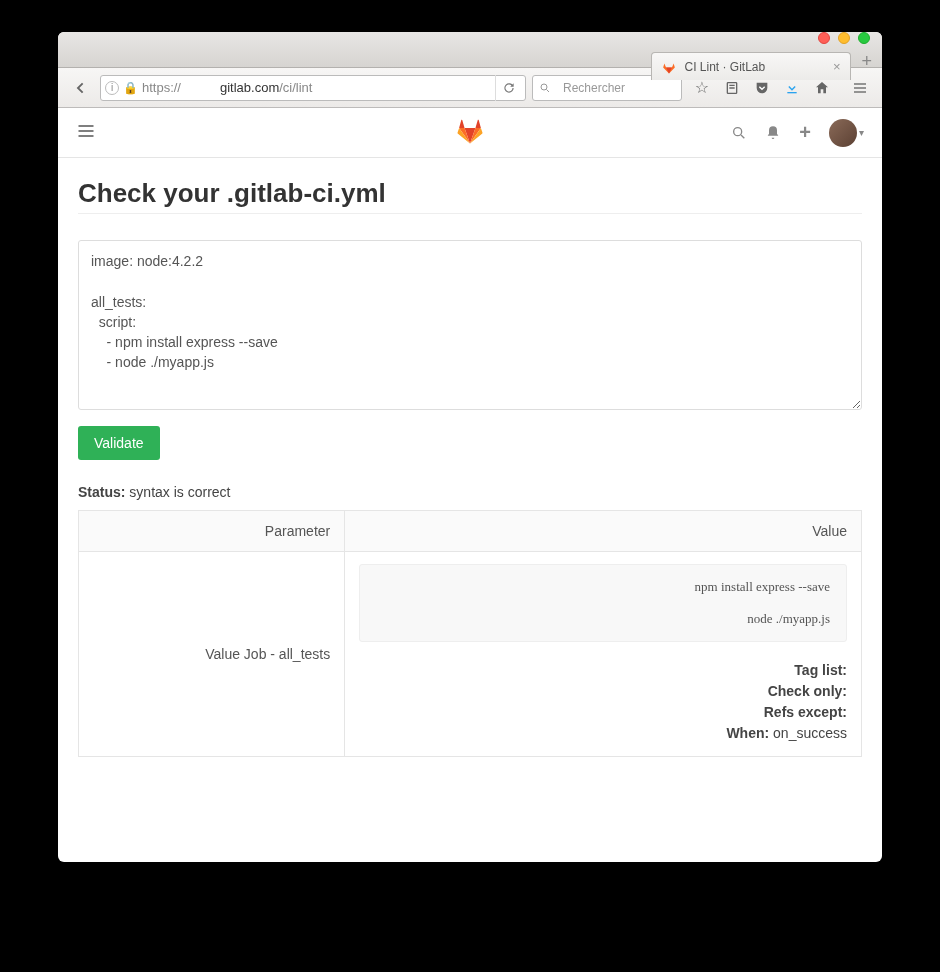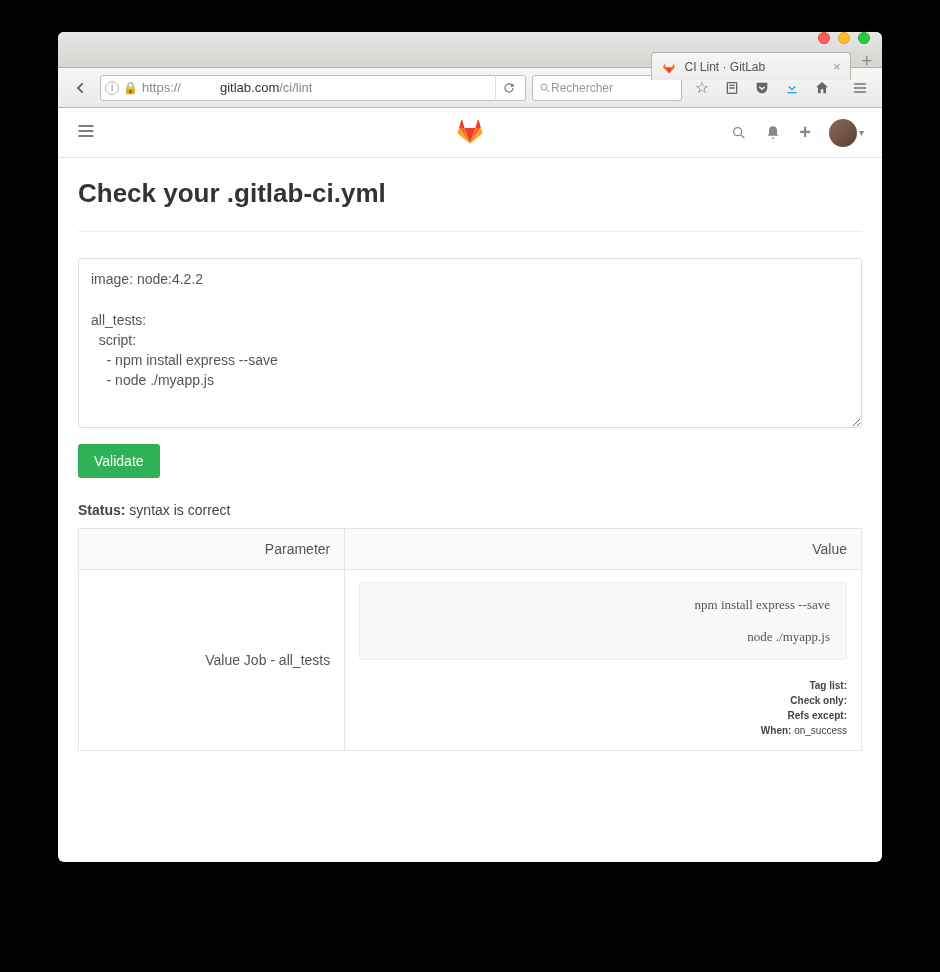--- a/index.html
+++ b/index.html
@@ -107,21 +107,21 @@
     color:#666;
   }
   .urlbar .lock { color:#4caf50; font-size:12px; }
   .urlbar .info { border:1px solid #bbb;border-radius:50%;width:14px;height:14px;display:flex;align-items:center;justify-content:center;font-size:10px;color:#888;}
   .urlbar .url-text { color:#888; flex:1; }
   .urlbar .url-host { color:#333;margin-left:39px; }
   .refresh-box {
     width:26px;height:26px;border-left:1px solid #ddd;display:flex;align-items:center;justify-content:center;color:#666;margin-left:auto;
   }
   .searchbar {
-    width:150px;height:26px;background:#fff;border:1px solid #bbb;border-radius:3px;display:flex;align-items:center;padding:0 6px;gap:0;font-size:12px;color:#999;
+    width:150px;height:26px;background:#fff;border:1px solid #bbb;border-radius:3px;display:flex;align-items:center;padding:0 6px;gap:12px;font-size:12px;color:#999;
   }
   .tool-icons { display:flex;gap:2px;align-items:center; }
   .dl-arrow { color:#2aa3ef; }
   
   .gl-header {
     height:50px;
     border-bottom:1px solid #e5e5e5;
     display:flex;
     align-items:center;
     padding:0 18px;
@@ -154,21 +154,21 @@
   .content {
     padding:20px 20px 30px;
     overflow:auto;
     flex:1;
     color:#333;
   }
   h1.page-title {
     font-size:26px;
     font-weight:600;
     color:#333;
-    padding-bottom:22px;
+    padding-bottom:4px;
     border-bottom:1px solid #eee;
     margin-bottom:26px;
   }
   .section-label {
     font-size:14px;
     color:#555;
     margin-bottom:6px;
   }
   textarea.ci-content {
     width:100%;
@@ -221,21 +221,21 @@
     background:#f8f8f8;
     border:1px solid #eee;
     border-radius:3px;
     padding:14px 16px;
     font-family:Liberation Serif, serif;
     font-size:13px;
     color:#555;
     white-space:pre;
     margin-bottom:18px;
   }
-  .meta-line{font-size:10px;color:#444;line-height:1.5;}
+  .meta-line{font-size:14px;color:#444;line-height:1.5;}
   .meta-line b{font-weight:600;}
 </style>
 </head>
 <body>
 
 <div class="window">
 
   <div class="titlebar">
     <div class="traffic">
       <span class="tr-close"></span>

